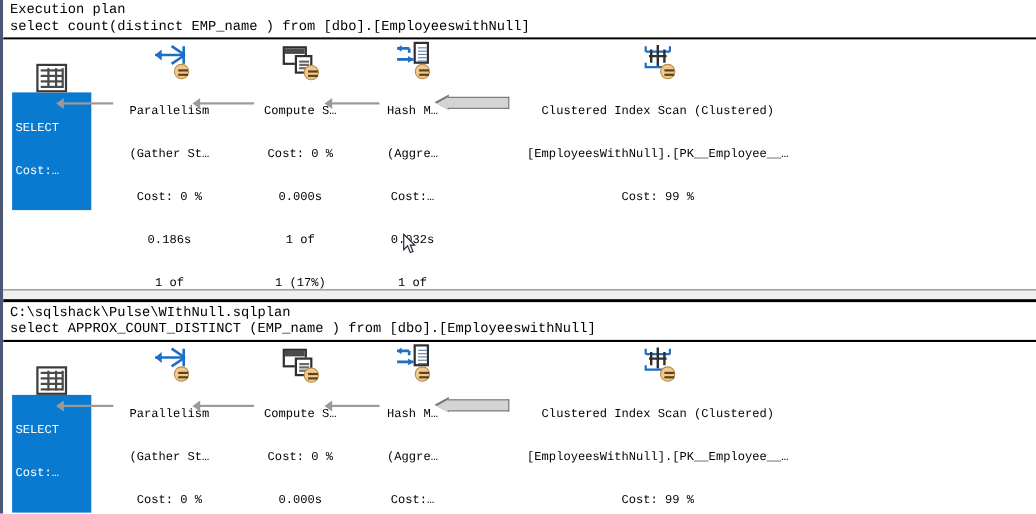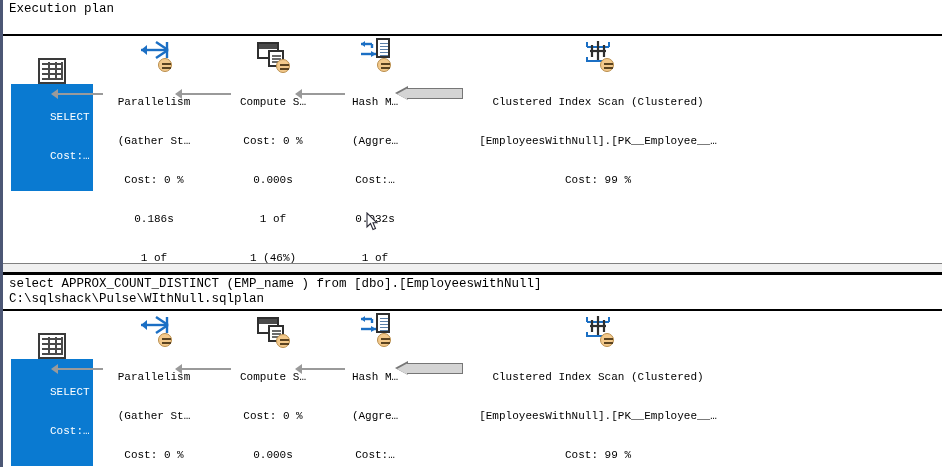--- a/index.html
+++ b/index.html
@@ -75,21 +75,21 @@
   .select-badge {
     background: #0a7ad1;
     color: #ffffff;
     font-size: 11px;
     line-height: 13px;
     padding: 1px 3px 2px 3px;
     text-align: left;
     white-space: pre;
     display: inline-block;
   }
-  .select-badge .ln { display: block; margin-left: 36px; }
+  .select-badge .ln { display: block; }
 
   
   .icon-grid {
     width: 28px; height: 26px;
     border: 2px solid #3a3a3a;
     background: #ffffff;
     margin: 0 auto;
     position: relative;
     overflow: hidden;
   }
@@ -195,20 +195,21 @@
 <body>
 
 <div class="app">
 
   <div class="left-edge"></div>
 
   <div class="pane" id="pane1">
 
     <div class="pane-header">
       <div class="hdr-line">Execution plan</div>
+      <div class="hdr-line">select count(distinct EMP_name ) from [dbo].[EmployeeswithNull]</div>
     </div>
 
     <div class="canvas">
 
       <div class="select-node" style="left:8px; top:22px;">
         <div class="icon-grid">
           <div class="gr" style="top:3px;"></div>
           <div class="gr" style="top:8px;"></div>
           <div class="gr" style="top:13px;"></div>
           <div class="gr" style="top:18px;"></div>
@@ -263,21 +264,21 @@
                 <i style="top:9px;"></i>
               </span>
           </span>
           <span class="gear-badge" style="right:3px; bottom:-3px;"></span>
         </div>
         <div class="node-text">
           <span class="ln">Compute S…</span>
           <span class="ln">Cost: 0 %</span>
           <span class="ln">0.000s</span>
           <span class="ln">1 of</span>
-          <span class="ln">1 (46%)</span>
+          <span class="ln">1 (17%)</span>
         </div>
       </div>
 
       <div class="conn" style="left:292px; top:53px; width:50px;">
         <div class="head"></div>
           <div class="line"></div>
       </div>
 
       <div class="node" style="left:336px; top:2px; width:72px;">
         <div class="ico-wrap">
@@ -341,22 +342,22 @@
       </svg>
 
     </div>
   </div>
 
   <div class="splitter"></div>
 
   <div class="pane" id="pane2">
 
     <div class="pane-header">
+      <div class="hdr-line">C:\sqlshack\Pulse\WIthNull.sqlplan</div>
       <div class="hdr-line">select APPROX_COUNT_DISTINCT (EMP_name ) from [dbo].[EmployeeswithNull]</div>
-      <div class="hdr-line">C:\sqlshack\Pulse\WIthNull.sqlplan</div>
     </div>
 
     <div class="canvas">
 
       <div class="select-node" style="left:8px; top:22px;">
         <div class="icon-grid">
           <div class="gr" style="top:3px;"></div>
           <div class="gr" style="top:8px;"></div>
           <div class="gr" style="top:13px;"></div>
           <div class="gr" style="top:18px;"></div>

